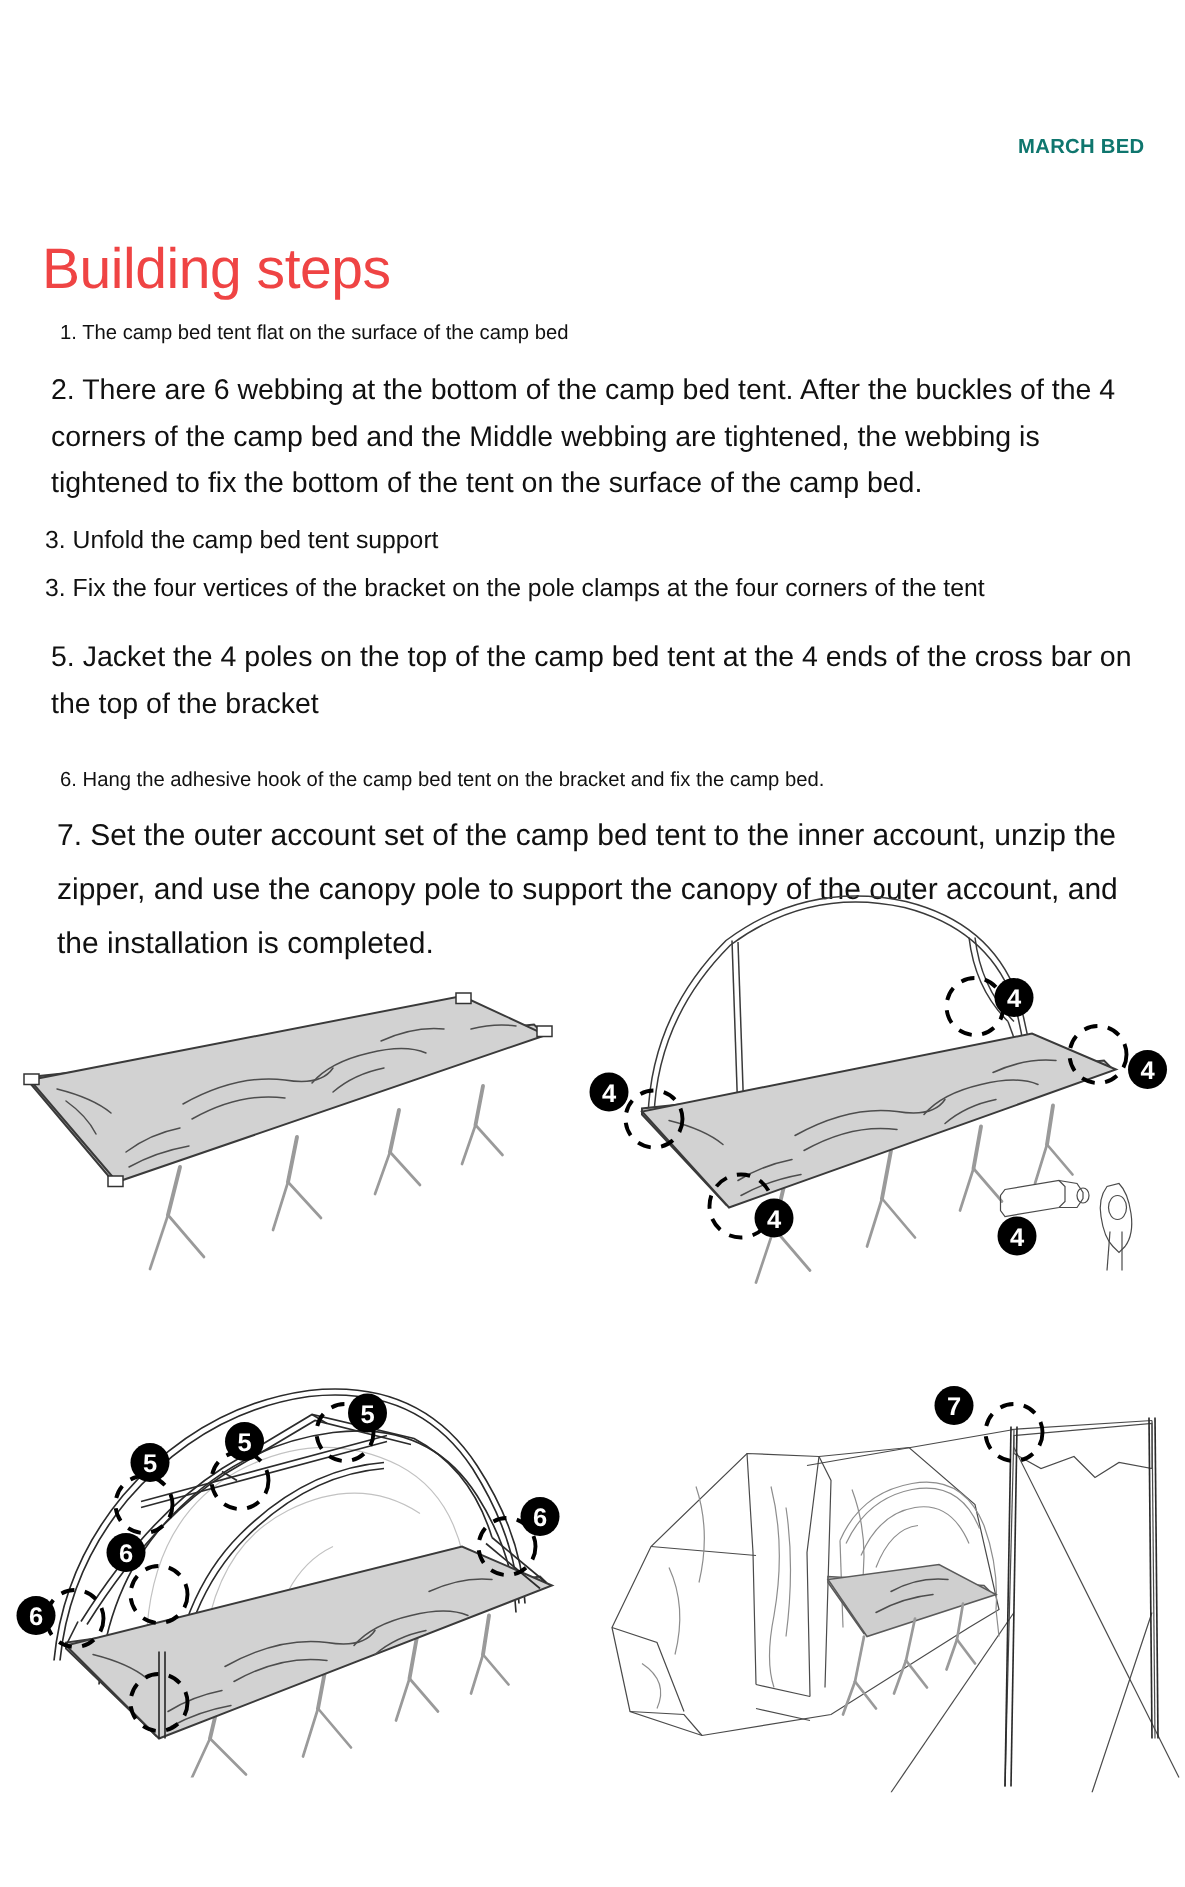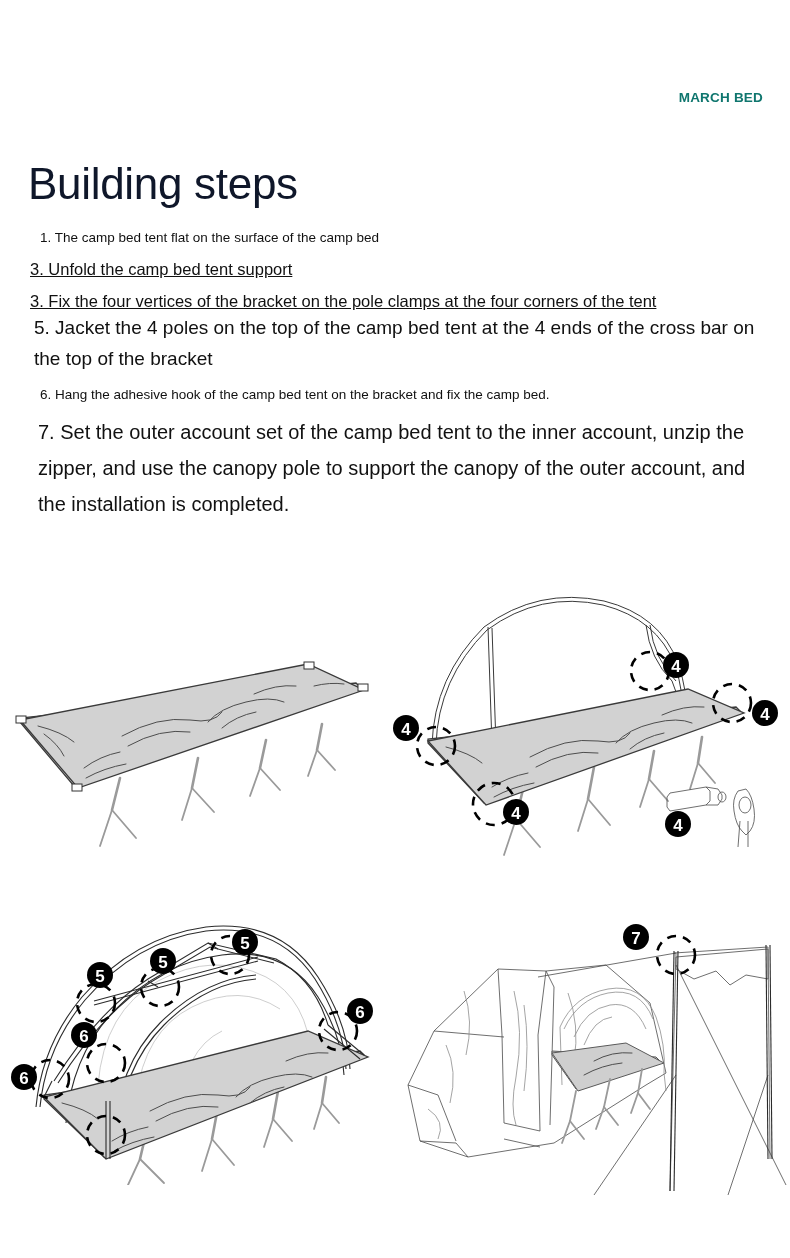--- a/index.html
+++ b/index.html
@@ -29,65 +29,64 @@
     letter-spacing: 0.2px;
     color: #0f766e;
     margin-top: 32px;
   }
 
   
   .page-title {
     position: absolute;
     left: 28px;
     top: 130px;
-    font-size: 44px;
+    font-size: 38px;
     font-weight: 400;
     line-height: 50px;
     letter-spacing: -0.3px;
-    color: #0f172a;
+    color: #ef4444;
   }
 
   
   .steps {
     position: absolute;
     left: 28px;
-    top: 229px;
+    top: 213px;
     width: 740px;
   }
   .step {
     color: #111;
     margin: 0;
   }
   .step.sm {
     font-size: 13.5px;
     line-height: 18px;
     padding-left: 12px;
   }
   .step.md {
     font-size: 16.5px;
     line-height: 21.5px;
     padding-left: 2px;
-    text-decoration: underline;
   }
   .step.lg {
     font-size: 19px;
     line-height: 31px;
     padding-left: 6px;
   }
   .step.xl {
     font-size: 20px;
     line-height: 36px;
     padding-left: 10px;
   }
   .sp1 { margin-top: 0px; }
   .sp2 { margin-top: 14px; }
   .sp3 { margin-top: 12px; }
   .sp4 { margin-top: 10px; }
-  .sp5 { margin-top: 0; }
-  .sp6 { margin-top: 12px; }
+  .sp5 { margin-top: 20px; }
+  .sp6 { margin-top: 26px; }
   .sp7 { margin-top: 10px; }
 
   
   .figures {
     position: absolute;
     left: 0;
     top: 585px;
     width: 790px;
     height: 620px;
   }
@@ -128,20 +127,21 @@
 <body>
 
 <div class="brand">
   <div>MARCH BED</div>
 </div>
 
 <h1 class="page-title">Building steps</h1>
 
 <div class="steps">
   <p class="step sm sp1">1. The camp bed tent flat on the surface of the camp bed</p>
+  <p class="step lg sp2">2. There are 6 webbing at the bottom of the camp bed tent. After the buckles of the 4 corners of the camp bed and the Middle webbing are tightened, the webbing is tightened to fix the bottom of the tent on the surface of the camp bed.</p>
   <p class="step md sp3">3. Unfold the camp bed tent support</p>
   <p class="step md sp4">3. Fix the four vertices of the bracket on the pole clamps at the four corners of the tent</p>
   <p class="step lg sp5">5. Jacket the 4 poles on the top of the camp bed tent at the 4 ends of the cross bar on the top of the bracket</p>
   <p class="step sm sp6">6. Hang the adhesive hook of the camp bed tent on the bracket and fix the camp bed.</p>
   <p class="step xl sp7">7. Set the outer account set of the camp bed tent to the inner account, unzip the zipper, and use the canopy pole to support the canopy of the outer account, and the installation is completed.</p>
 </div>
 
 <div class="figures">
 
   <div class="fig" id="fig-1">

